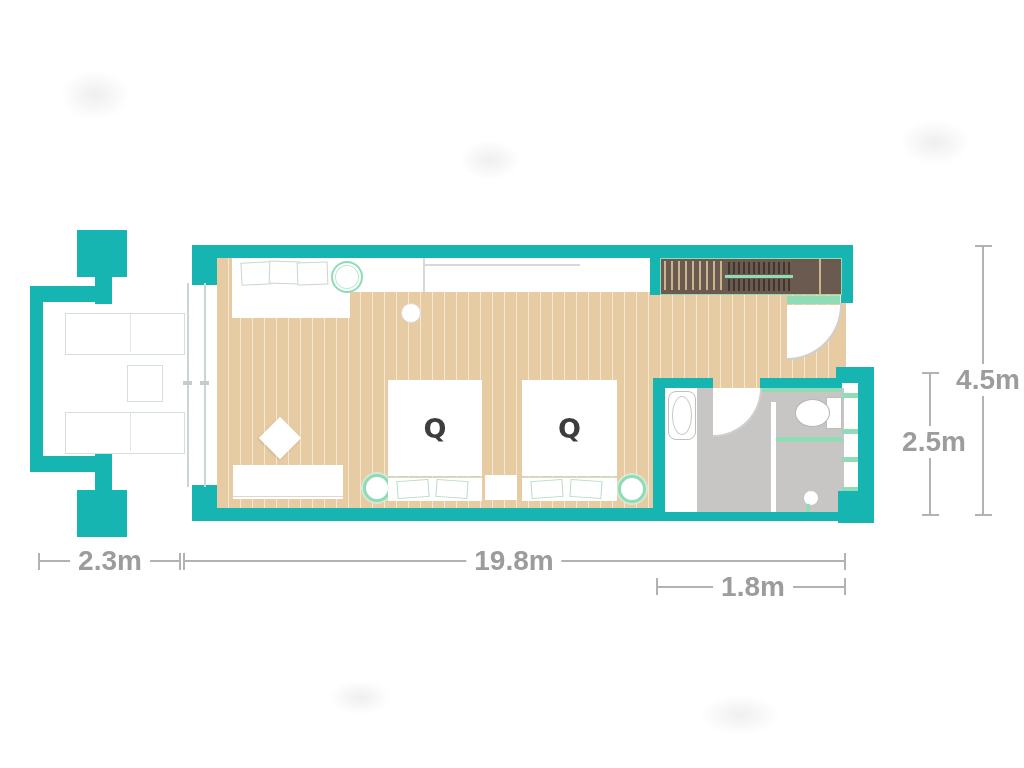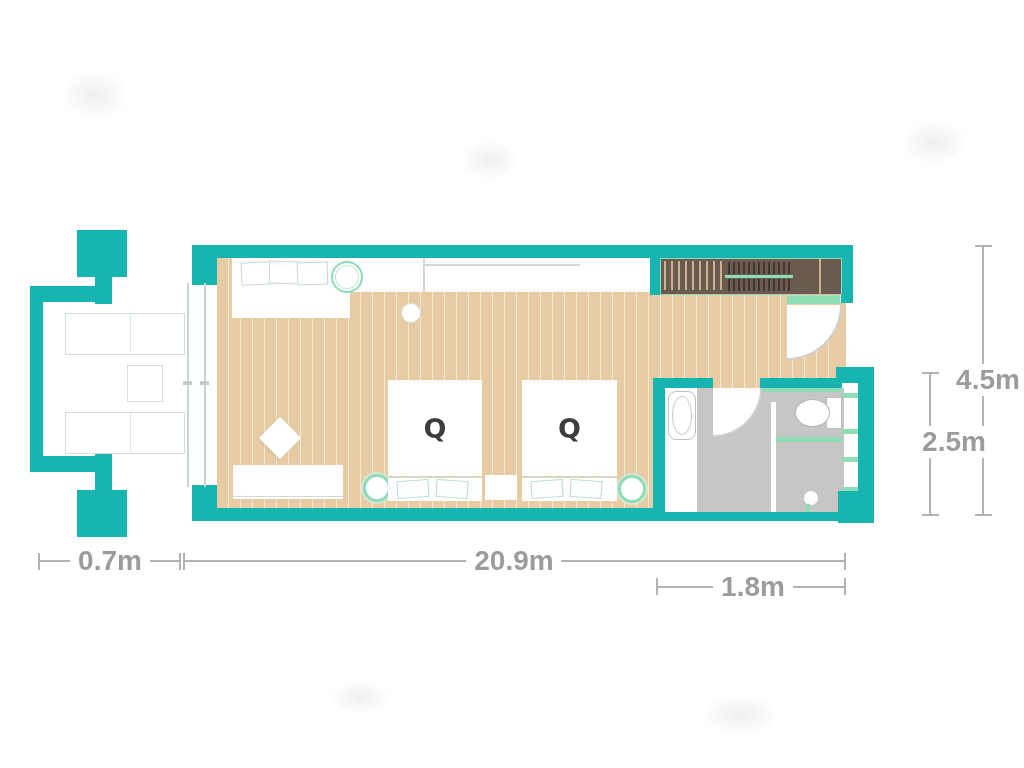--- a/index.html
+++ b/index.html
@@ -152,35 +152,35 @@
   <div class="wall" style="left:653px;top:378px;width:12px;height:143px;"></div>
   <div class="wall" style="left:653px;top:378px;width:60px;height:10px;"></div>
   <div class="wall" style="left:760px;top:378px;width:82px;height:10px;"></div>
   <div class="wall" style="left:836px;top:367px;width:38px;height:16px;"></div>
   <div class="wall" style="left:858px;top:367px;width:16px;height:140px;"></div>
   <div class="wall" style="left:838px;top:491px;width:36px;height:32px;"></div>
 
   <div class="dline" style="left:39px;top:560px;width:141px;height:2px;"></div>
   <div class="dline" style="left:38px;top:553px;width:2px;height:17px;"></div>
   <div class="dline" style="left:179px;top:553px;width:2px;height:17px;"></div>
-  <div class="dlabel" style="left:110px;top:561px;">0.7m</div>
+  <div class="dlabel" style="left:110px;top:561px;">2.3m</div>
 
   <div class="dline" style="left:184px;top:560px;width:661px;height:2px;"></div>
   <div class="dline" style="left:183px;top:553px;width:2px;height:17px;"></div>
   <div class="dline" style="left:844px;top:553px;width:2px;height:17px;"></div>
-  <div class="dlabel" style="left:514px;top:561px;">20.9m</div>
+  <div class="dlabel" style="left:514px;top:561px;">19.8m</div>
 
   <div class="dline" style="left:657px;top:586px;width:188px;height:2px;"></div>
   <div class="dline" style="left:656px;top:578px;width:2px;height:17px;"></div>
   <div class="dline" style="left:844px;top:578px;width:2px;height:17px;"></div>
   <div class="dlabel" style="left:753px;top:587px;">1.8m</div>
 
   <div class="dline" style="left:982px;top:245px;width:2px;height:271px;"></div>
   <div class="dline" style="left:975px;top:245px;width:17px;height:2px;"></div>
   <div class="dline" style="left:975px;top:514px;width:17px;height:2px;"></div>
   <div class="dlabel" style="left:988px;top:380px;">4.5m</div>
 
   <div class="dline" style="left:929px;top:373px;width:2px;height:143px;"></div>
   <div class="dline" style="left:922px;top:372px;width:17px;height:2px;"></div>
   <div class="dline" style="left:922px;top:514px;width:17px;height:2px;"></div>
-  <div class="dlabel" style="left:954px;top:442px;">2.5m</div>
+  <div class="dlabel" style="left:934px;top:442px;">2.5m</div>
 
 </div>
 
 </body></html>

